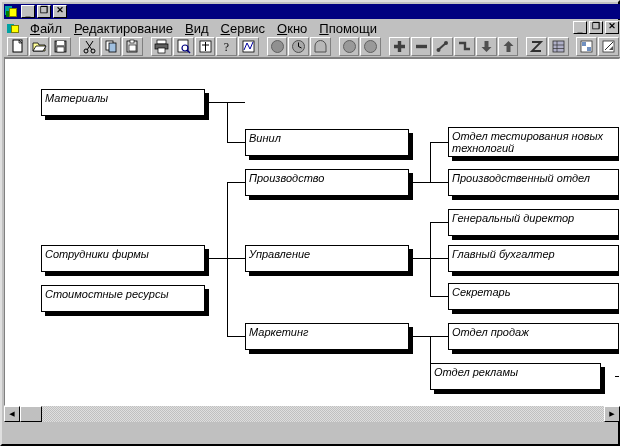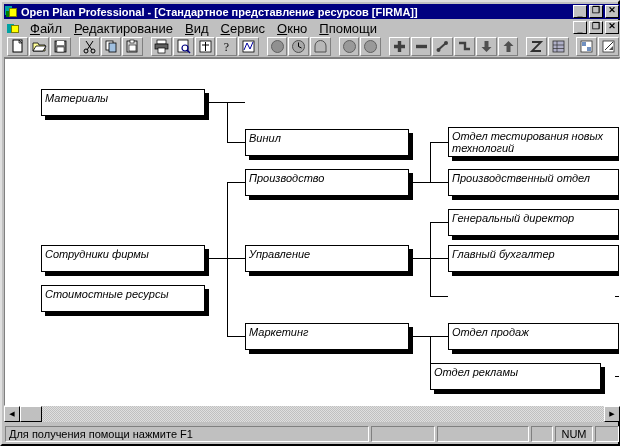--- a/index.html
+++ b/index.html
@@ -100,21 +100,20 @@
 <body>
 
 <div class="app">
 
   <div class="titlebar">
     <div class="title-icon">
       <div class="sq1"></div>
         <div class="sq3"></div>
         <div class="sq2"></div>
     </div>
-    <div class="title-text">Open Plan Professional - [Стандартное представление ресурсов [FIRMA]]</div>
     <div class="wbtns">
       <div class="wbtn min">
           <span>_</span>
         </div>
       <div class="wbtn">
           <span>❐</span>
         </div>
       <div class="wbtn">
           <span>✕</span>
         </div>
@@ -375,20 +374,23 @@
         </div>
       <div class="node" id="n7" style="left: 36px; top: 186px; width: 164px; height: 27px;">
         <div class="lbl">Сотрудники фирмы</div>
         </div>
       <div class="node" id="n8" style="left: 240px; top: 186px; width: 164px; height: 27px;">
         <div class="lbl">Управление</div>
         </div>
       <div class="node" id="n9" style="left: 443px; top: 186px; width: 171px; height: 27px;">
         <div class="lbl">Главный бухгалтер</div>
         </div>
+      <div class="node" id="n10" style="left: 443px; top: 224px; width: 171px; height: 27px;">
+        <div class="lbl">Секретарь</div>
+        </div>
       <div class="node" id="n11" style="left: 36px; top: 226px; width: 164px; height: 27px;">
         <div class="lbl">Стоимостные ресурсы</div>
         </div>
       <div class="node" id="n12" style="left: 240px; top: 264px; width: 164px; height: 27px;">
         <div class="lbl">Маркетинг</div>
         </div>
       <div class="node" id="n13" style="left: 443px; top: 264px; width: 171px; height: 27px;">
         <div class="lbl">Отдел продаж</div>
         </div>
       <div class="node" id="n14" style="left: 425px; top: 304px; width: 171px; height: 27px;">
@@ -399,22 +401,14 @@
   </div>
 
   <div class="hscroll">
     <div class="sb-arrow">◀</div>
     <div class="sb-track">
       <div class="sb-thumb"></div>
     </div>
     <div class="sb-arrow">▶</div>
   </div>
 
-  <div class="statusbar">
-    <div class="sf sf-main">Для получения помощи нажмите F1</div>
-    <div class="sf sf-a"></div>
-    <div class="sf sf-b"></div>
-    <div class="sf sf-c"></div>
-    <div class="sf sf-num">NUM</div>
-    <div class="sf sf-d"></div>
-  </div>
 
 </div>
 
 </body></html>

